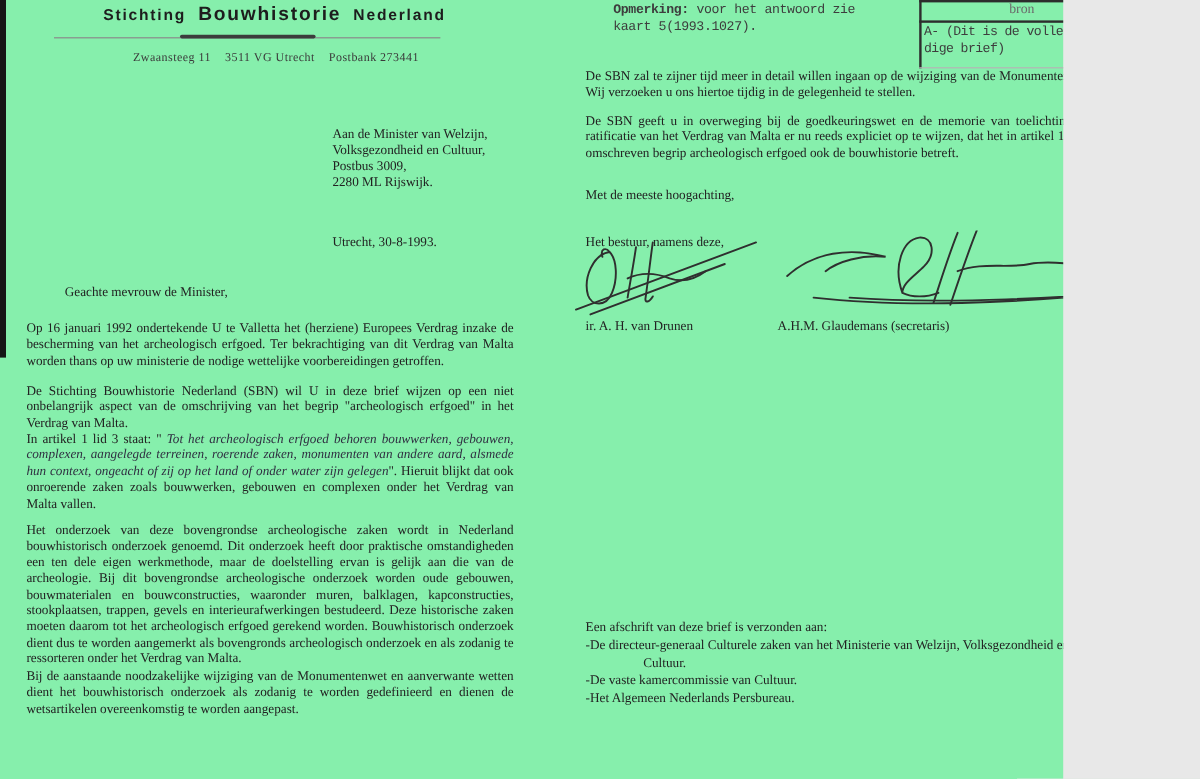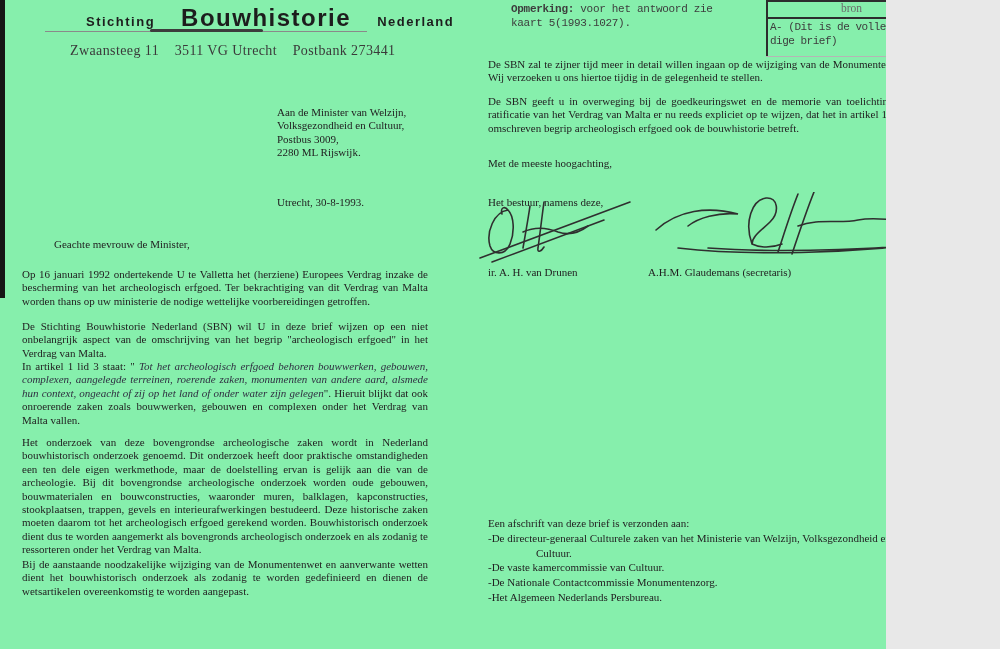--- a/index.html
+++ b/index.html
@@ -11,25 +11,25 @@
     font-family:"Liberation Serif", serif;
     color:#222;
   }
   
   .edge-bar{position:absolute;left:0;top:0;width:5px;height:298px;background:#161616;}
 
   
   .letterhead{position:absolute;left:86px;top:4px;display:flex;align-items:baseline;
     font-family:"Liberation Sans", sans-serif;font-weight:bold;color:#1d1d1d;}
   .lh-small{font-size:13px;letter-spacing:1.5px;}
-  .lh-big{font-size:24px;letter-spacing:1.5px;margin:0 26px;}
+  .lh-big{font-size:16px;letter-spacing:1.5px;margin:0 10px;}
   .lh-rule{position:absolute;left:45px;top:31px;width:322px;height:1px;background:#8a8a8a;}
   .lh-rule-thick{position:absolute;left:150px;top:29px;width:113px;height:3px;background:#3c3c3c;border-radius:2px;}
   .lh-address{position:absolute;left:70px;top:43px;width:320px;text-align:center;
-    font-size:14px;letter-spacing:.4px;color:#3a3a3a;white-space:pre;}
+    font-size:10px;letter-spacing:.4px;color:#3a3a3a;white-space:pre;}
 
   
   .block{position:absolute;font-size:11px;line-height:13.4px;}
   .just{text-align:justify;}
   .p1col{left:22px;width:406px;}
   .p2col{left:488px;width:422px;}
   .quote-italic{font-style:italic;color:#2e2e40;}
 
   
   .typewriter{font-family:"Liberation Mono","DejaVu Sans Mono",monospace;color:#3d3d3d;}
@@ -150,17 +150,16 @@
     </svg>
   </div>
 
   <div class="block" style="left:488px;top:266px;">ir. A. H. van Drunen</div>
   <div class="block" style="left:648px;top:266px;">A.H.M. Glaudemans (secretaris)</div>
 
   <div class="block p2col" style="top:516px;line-height:14.8px;">
     <div>Een afschrift van deze brief is verzonden aan:</div>
     <div class="cc-line">-De directeur-generaal Culturele zaken van het Ministerie van Welzijn, Volksgezondheid en Cultuur.</div>
     <div class="cc-line">-De vaste kamercommissie van Cultuur.</div>
-    <div class="cc-line">-De Nationale Contactcommissie Monumentenzorg.</div>
     <div class="cc-line">-Het Algemeen Nederlands Persbureau.</div>
   </div>
 
 </div>
 
 </body></html>

